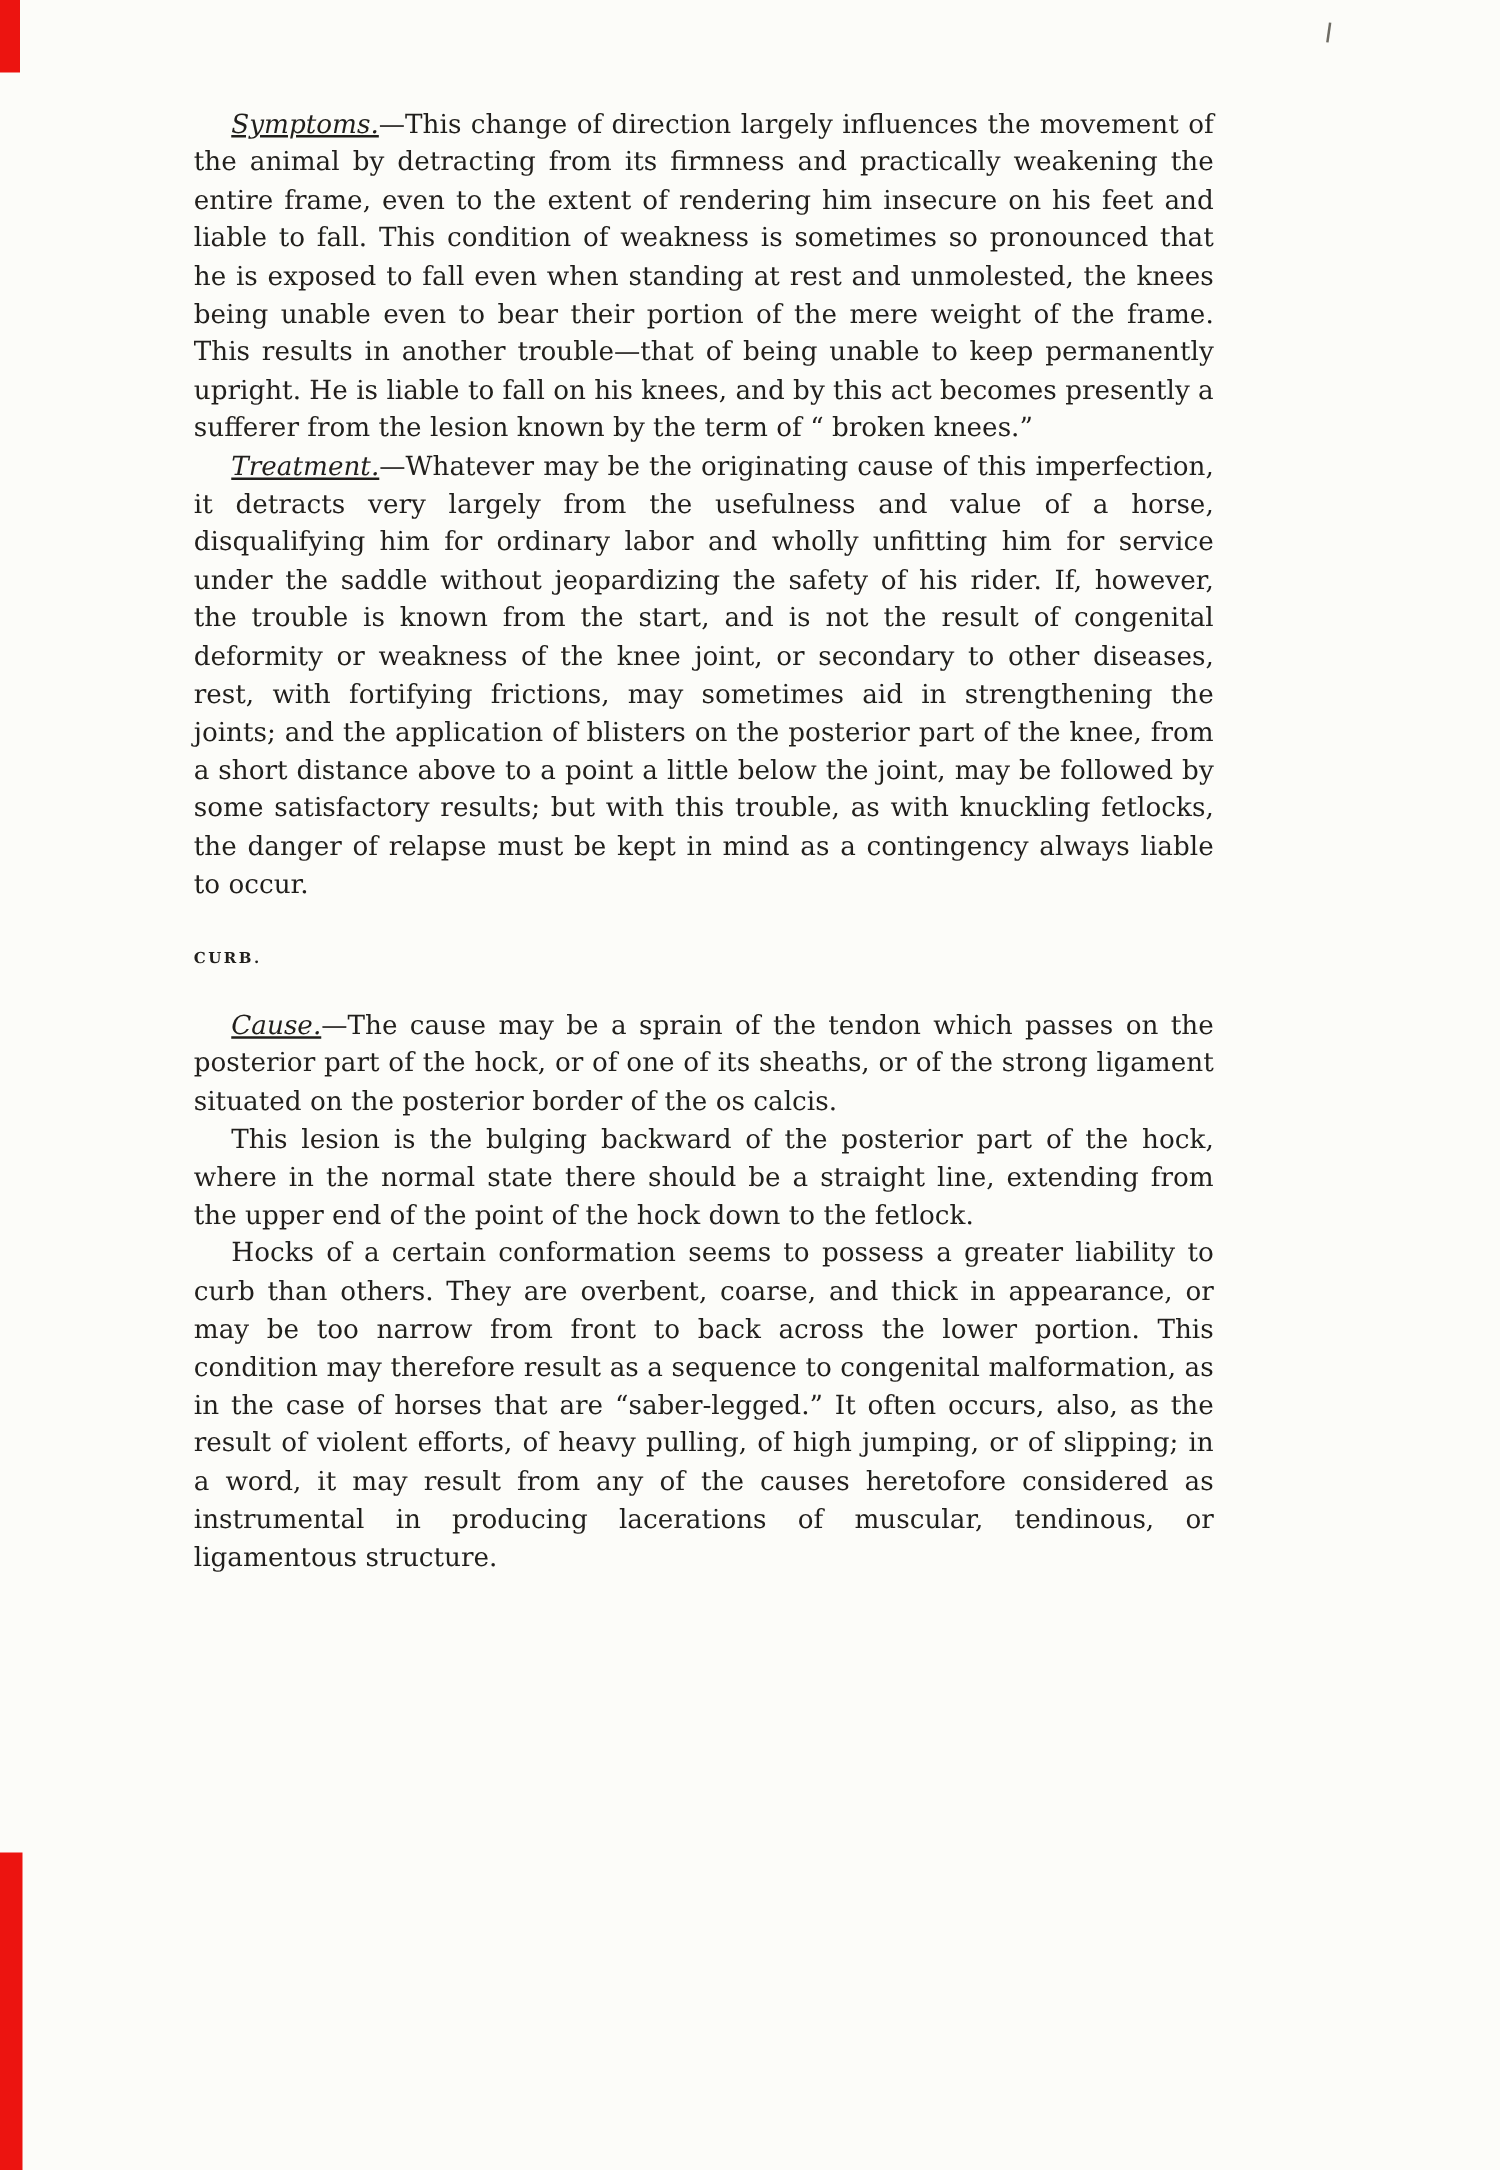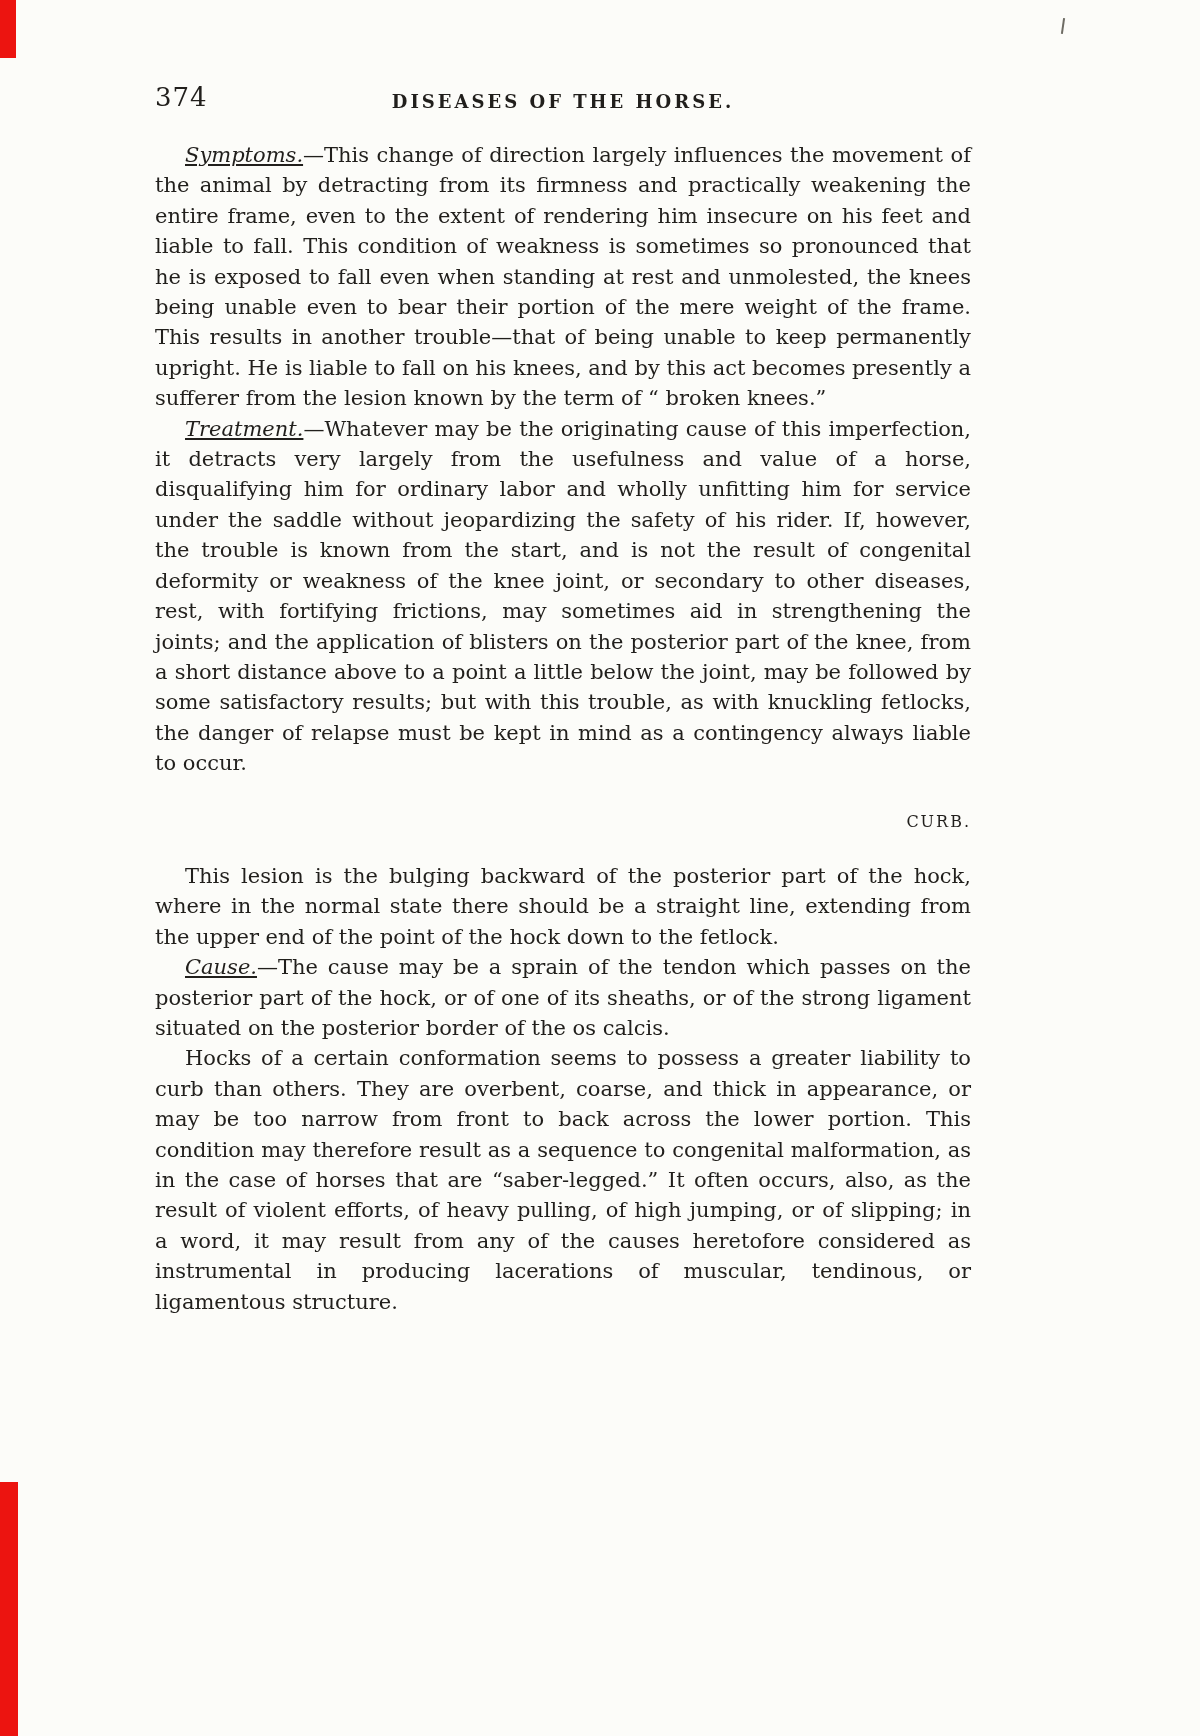--- a/index.html
+++ b/index.html
@@ -30,23 +30,23 @@
   }
   .body-text {
     font-size:21px;
     line-height:30.4px;
     text-align:justify;
   }
   .body-text p { text-indent:30px; }
   .body-text p.no-indent { text-indent:0; }
   .lead { font-style:italic;text-decoration:underline; }
   .section-heading {
-    text-align:right;
-    font-weight:normal;
-    font-size:16px;
+    text-align:left;
+    font-weight:bold;
+    font-size:12px;
     letter-spacing:2px;
     margin:28px 0 24px 0;
   }
   .artifact { position:absolute; left:0; }
   .artifact-top { top:0; width:16px; height:58px; }
   .artifact-bottom { top:1482px; width:18px; height:254px; }
   .artifact-red { background:#ec1410; }
   .scan-mark {
     position:absolute;
     top:18px; left:1062px;
@@ -58,36 +58,32 @@
 </style>
 </head>
 <body>
 
 <div class="artifact artifact-top artifact-red"></div>
 <div class="artifact artifact-bottom artifact-red"></div>
 <div class="scan-mark"></div>
 
 <div class="page-inner">
 
-  <div class="header-row">
-    <span class="page-number">374</span>
-    <div class="running-title">DISEASES OF THE HORSE.</div>
-  </div>
 
   <div class="body-text">
 
 
     <p><span class="lead">Symptoms.</span><span>—This change of direction largely influences the movement of the animal by detracting from its firmness and practically weakening the entire frame, even to the extent of rendering him insecure on his feet and liable to fall.  This condition of weakness is sometimes so pronounced that he is exposed to fall even when standing at rest and unmolested, the knees being unable even to bear their portion of the mere weight of the frame.  This results in another trouble—that of being unable to keep permanently upright.  He is liable to fall on his knees, and by this act becomes presently a sufferer from the lesion known by the term of “ broken knees.”</span></p>
 
     <p><span class="lead">Treatment.</span><span>—Whatever may be the originating cause of this imperfection, it detracts very largely from the usefulness and value of a horse, disqualifying him for ordinary labor and wholly unfitting him for service under the saddle without jeopardizing the safety of his rider.  If, however, the trouble is known from the start, and is not the result of congenital deformity or weakness of the knee joint, or secondary to other diseases, rest, with fortifying frictions, may sometimes aid in strengthening the joints; and the application of blisters on the posterior part of the knee, from a short distance above to a point a little below the joint, may be followed by some satisfactory results; but with this trouble, as with knuckling fetlocks, the danger of relapse must be kept in mind as a contingency always liable to occur.</span></p>
 
     <h2 class="section-heading">CURB.</h2>
 
+    <p><span class="lead">Cause.</span><span>—The cause may be a sprain of the tendon which passes on the posterior part of the hock, or of one of its sheaths, or of the strong ligament situated on the posterior border of the os calcis.</span></p>
+
     <p><span class="lead"></span><span>This lesion is the bulging backward of the posterior part of the hock, where in the normal state there should be a straight line, extending from the upper end of the point of the hock down to the fetlock.</span></p>
-
-    <p><span class="lead">Cause.</span><span>—The cause may be a sprain of the tendon which passes on the posterior part of the hock, or of one of its sheaths, or of the strong ligament situated on the posterior border of the os calcis.</span></p>
 
     <p><span class="lead"></span><span>Hocks of a certain conformation seems to possess a greater liability to curb than others.  They are overbent, coarse, and thick in appearance, or may be too narrow from front to back across the lower portion.  This condition may therefore result as a sequence to congenital malformation, as in the case of horses that are “saber-legged.” It often occurs, also, as the result of violent efforts, of heavy pulling, of high jumping, or of slipping; in a word, it may result from any of the causes heretofore considered as instrumental in producing lacerations of muscular, tendinous, or ligamentous structure.</span></p>
 
 
   </div>
 
 </div>
 
 </body></html>

